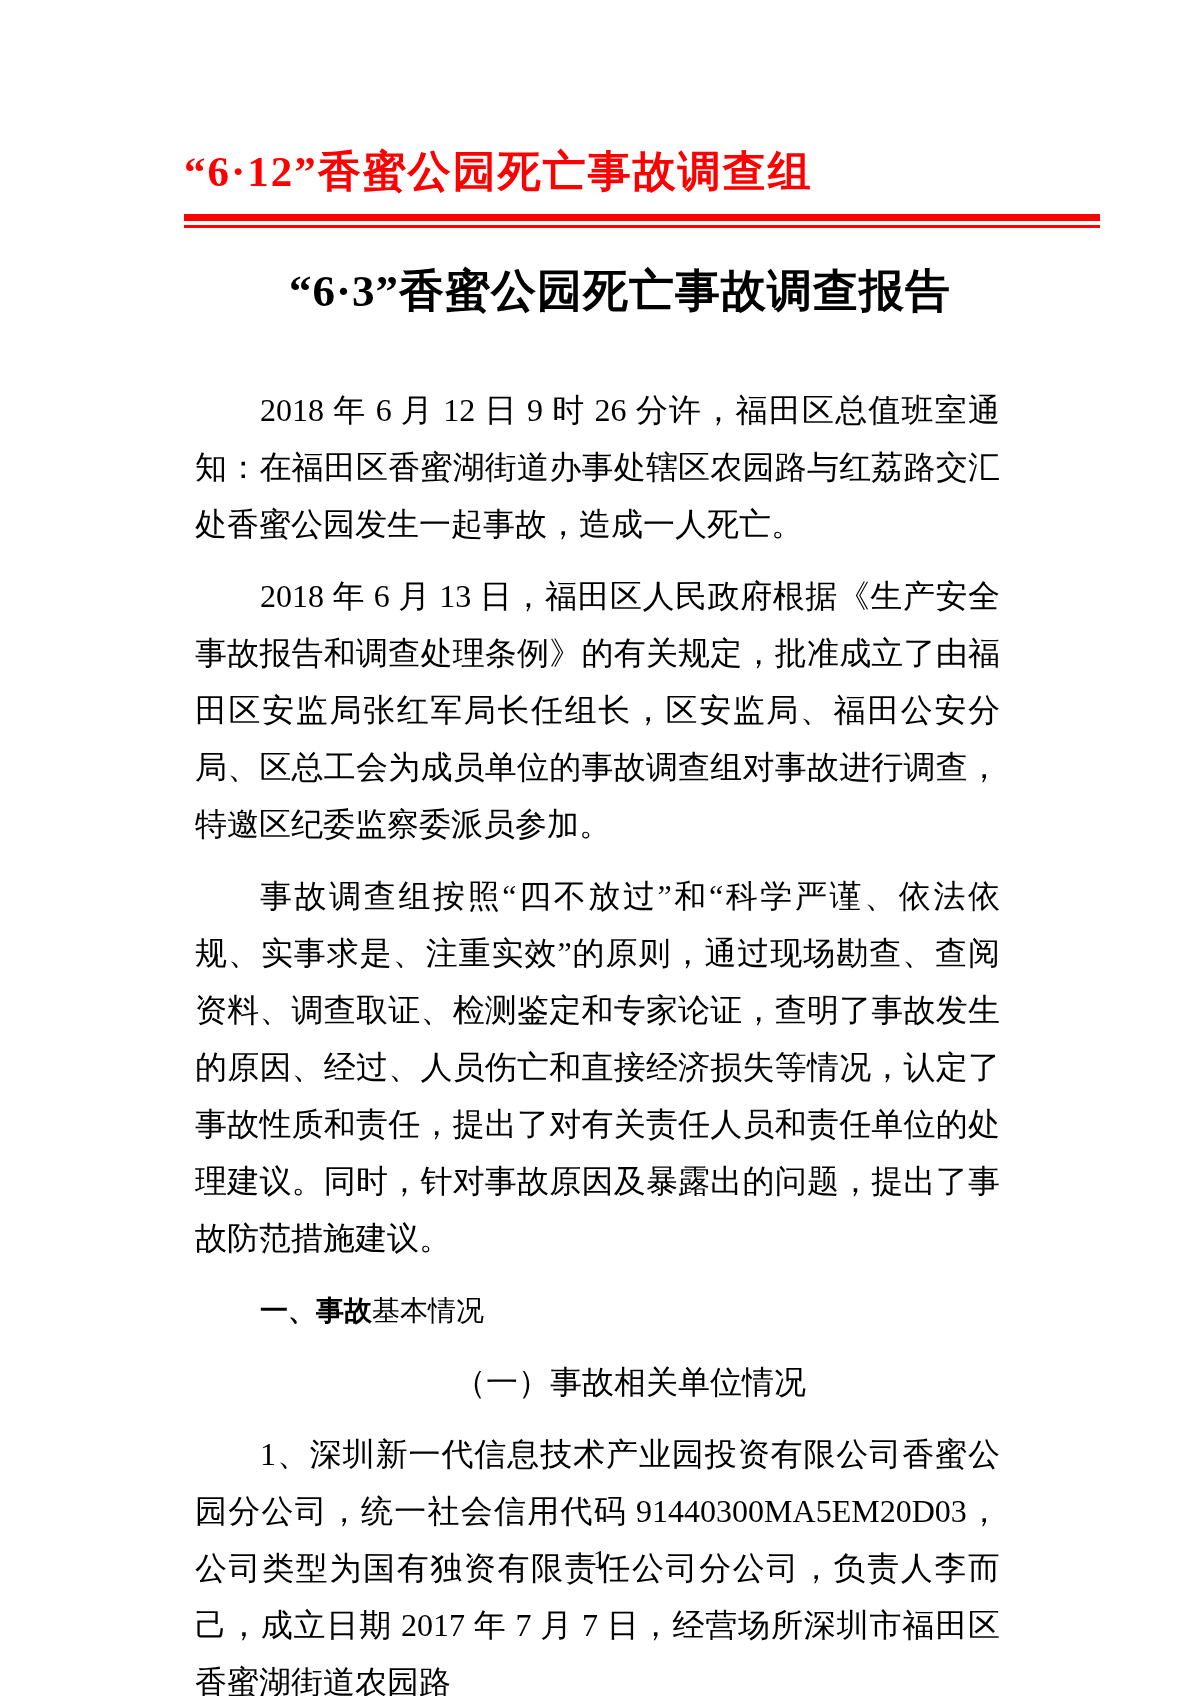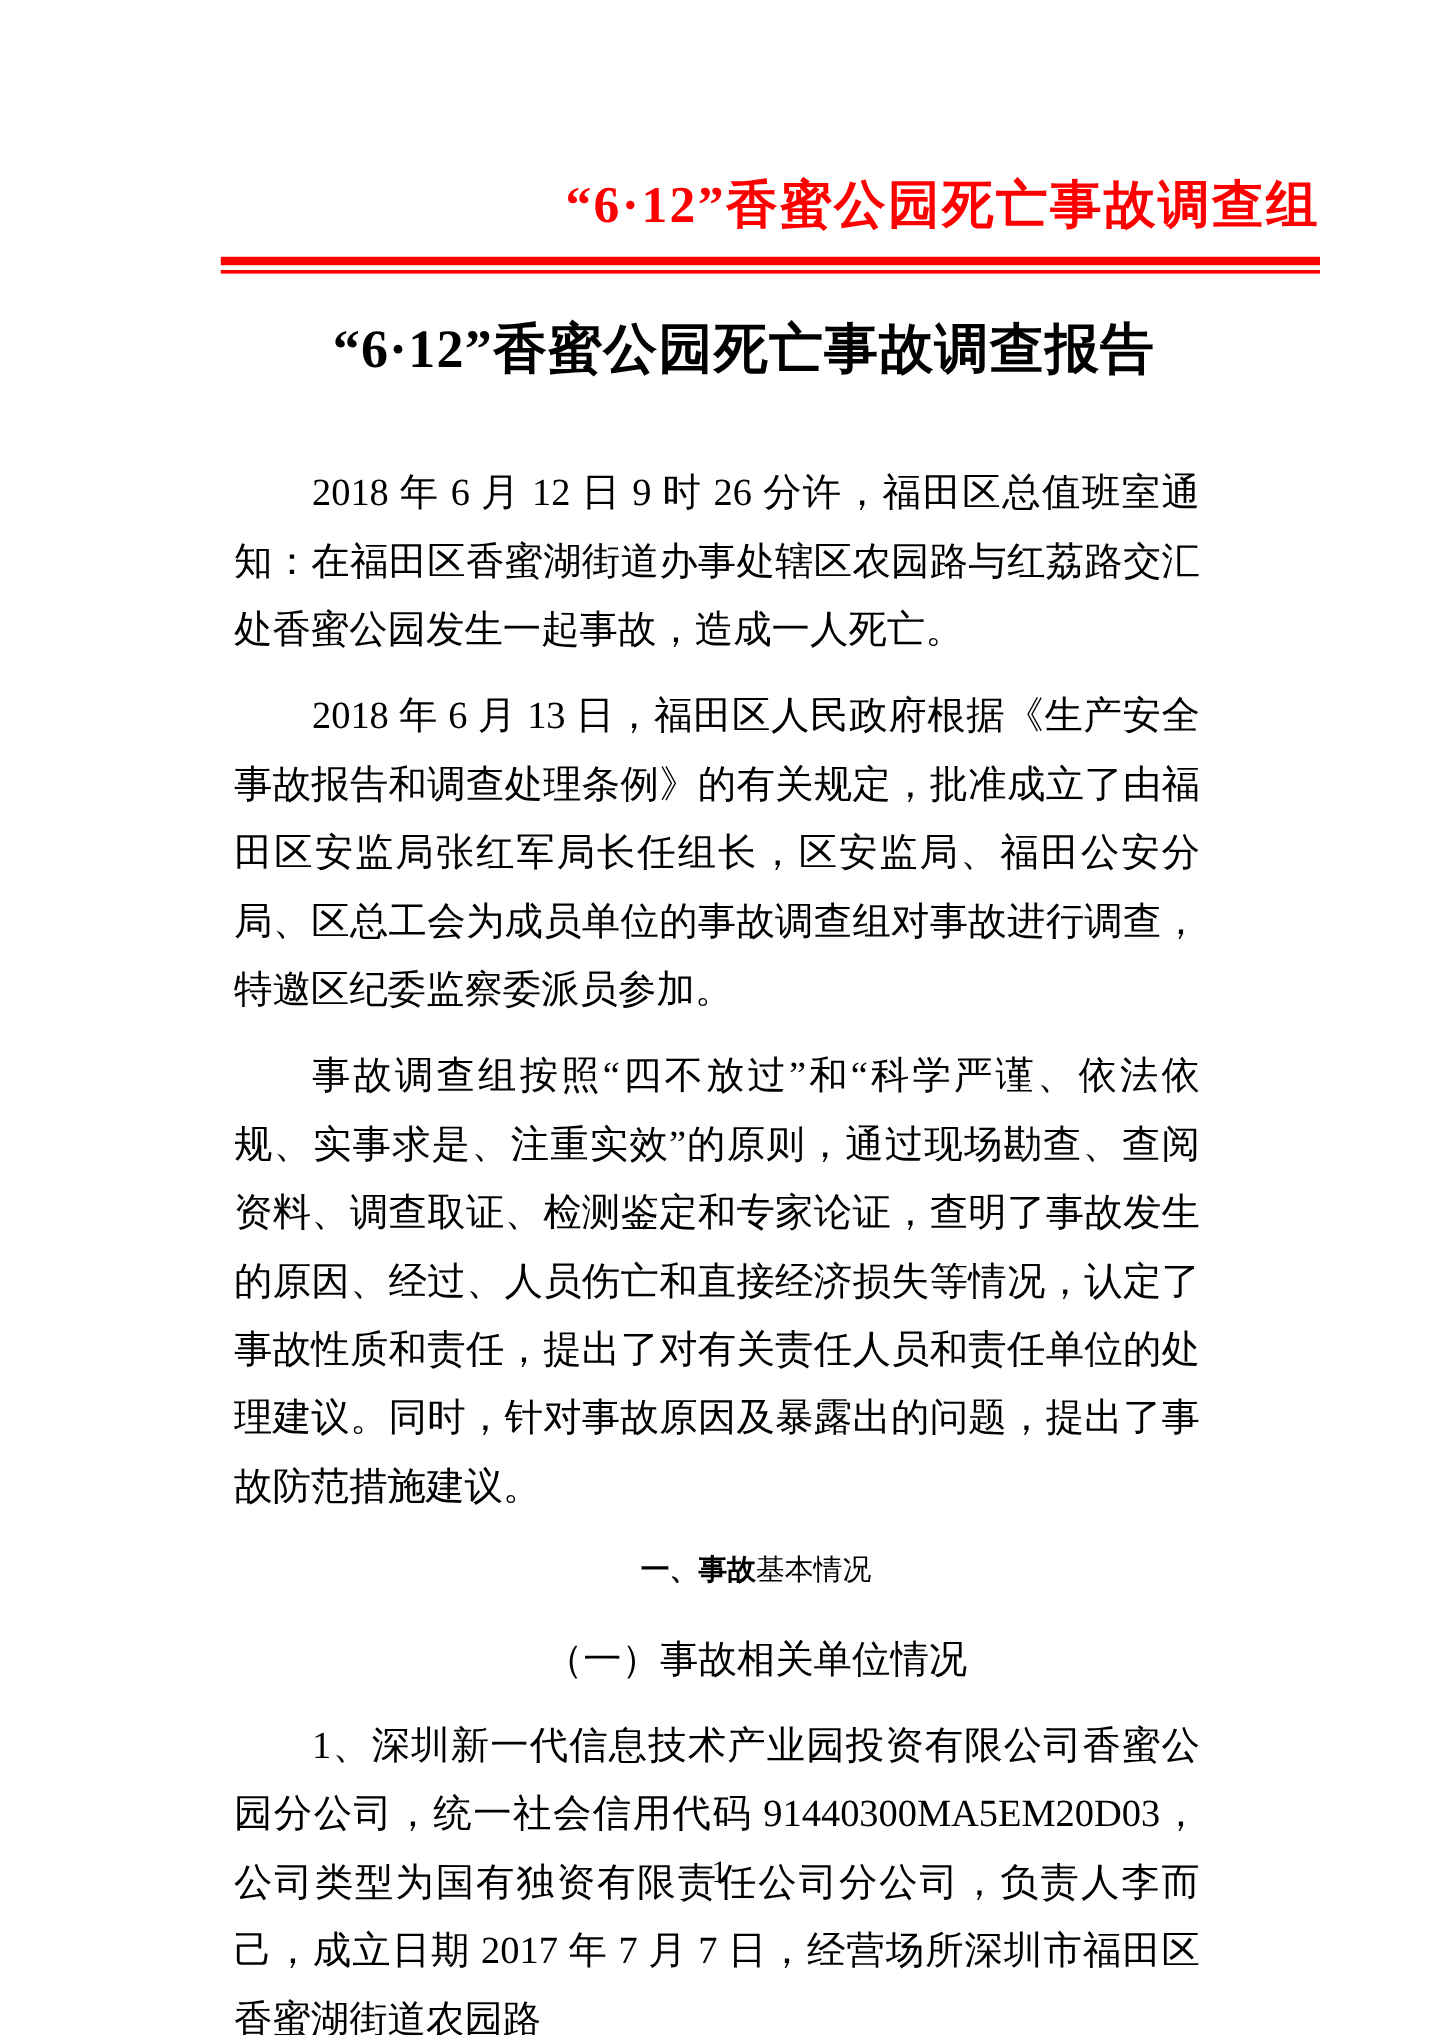--- a/index.html
+++ b/index.html
@@ -13,21 +13,21 @@
     height: 1696px;
     background: #ffffff;
     overflow: hidden;
     font-family: "Liberation Serif", "DejaVu Serif", serif;
     color: #000000;
   }
   
   .org-title {
     margin: 146px 0 16px 184px;
     width: 916px;
-    text-align: right;
+    text-align: left;
     font-family: "Liberation Serif", "DejaVu Serif", serif;
     font-weight: bold;
     font-size: 43px;
     line-height: 52px;
     color: #fe0000;
     letter-spacing: 2px;
   }
   
   .rule {
     margin: 14px 0 0 184px;
@@ -56,24 +56,24 @@
     line-height: 57px;
     text-align: justify;
   }
   .body-block p {
     margin: 15px;
     text-indent: 65px;
   }
   .heading-1 {
     margin: 0;
     text-indent: 65px;
-    font-family: Liberation Mono, monospace;
-    font-size: 24px;
+    font-family: Liberation Sans, sans-serif;
+    font-size: 28px;
     line-height: 57px;
-    text-align: center;
+    text-align: left;
   }
   .heading-1 .hv { font-weight: 700; }
   .heading-1 .nm { font-weight: 400; }
   .heading-2 {
     margin: 0;
     text-indent: 65px;
     font-size: 32px;
     line-height: 57px;
     text-align: center;
   }
@@ -95,21 +95,21 @@
 <div class="page">
 
   <div class="org-title">“6·12”香蜜公园死亡事故调查组</div>
 
   <div class="rule">
     <div class="thick"></div>
     <div class="gap"></div>
     <div class="thin"></div>
   </div>
 
-  <div class="doc-title">“6·12”香蜜公园死亡事故调查报告</div>
+  <div class="doc-title">“6·3”香蜜公园死亡事故调查报告</div>
 
   <div class="body-block">
     <p>2018 年 6 月 12 日 9 时 26 分许，福田区总值班室通知：在福田区香蜜湖街道办事处辖区农园路与红荔路交汇处香蜜公园发生一起事故，造成一人死亡。</p>
     <p>2018 年 6 月 13 日，福田区人民政府根据《生产安全事故报告和调查处理条例》的有关规定，批准成立了由福田区安监局张红军局长任组长，区安监局、福田公安分局、区总工会为成员单位的事故调查组对事故进行调查，特邀区纪委监察委派员参加。</p>
     <p>事故调查组按照“四不放过”和“科学严谨、依法依规、实事求是、注重实效”的原则，通过现场勘查、查阅资料、调查取证、检测鉴定和专家论证，查明了事故发生的原因、经过、人员伤亡和直接经济损失等情况，认定了事故性质和责任，提出了对有关责任人员和责任单位的处理建议。同时，针对事故原因及暴露出的问题，提出了事故防范措施建议。</p>
     <p class="heading-1"><span class="hv">一、事故</span><span class="nm">基本情况</span></p>
     <p class="heading-2">（一）事故相关单位情况</p>
     <p>1、深圳新一代信息技术产业园投资有限公司香蜜公园分公司，统一社会信用代码 91440300MA5EM20D03，公司类型为国有独资有限责任公司分公司，负责人李而己，成立日期 2017 年 7 月 7 日，经营场所深圳市福田区香蜜湖街道农园路</p>
   </div>
 

